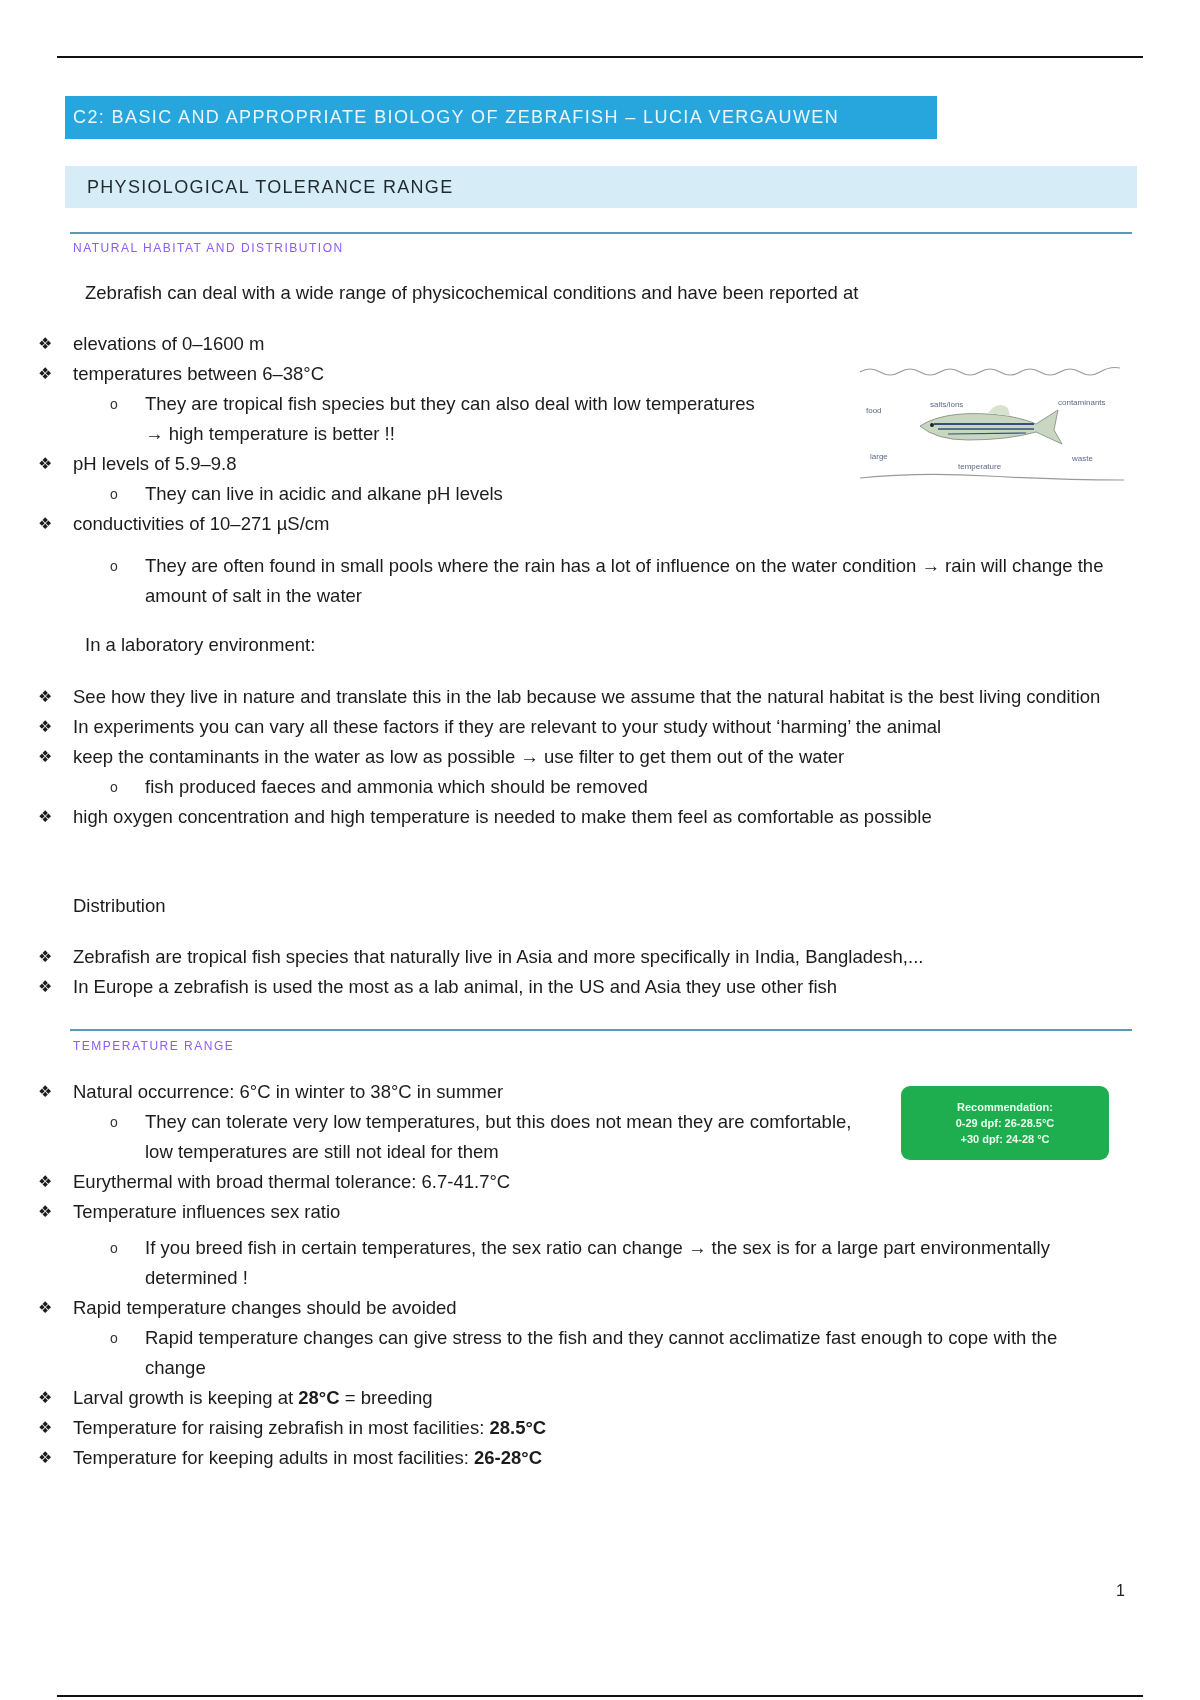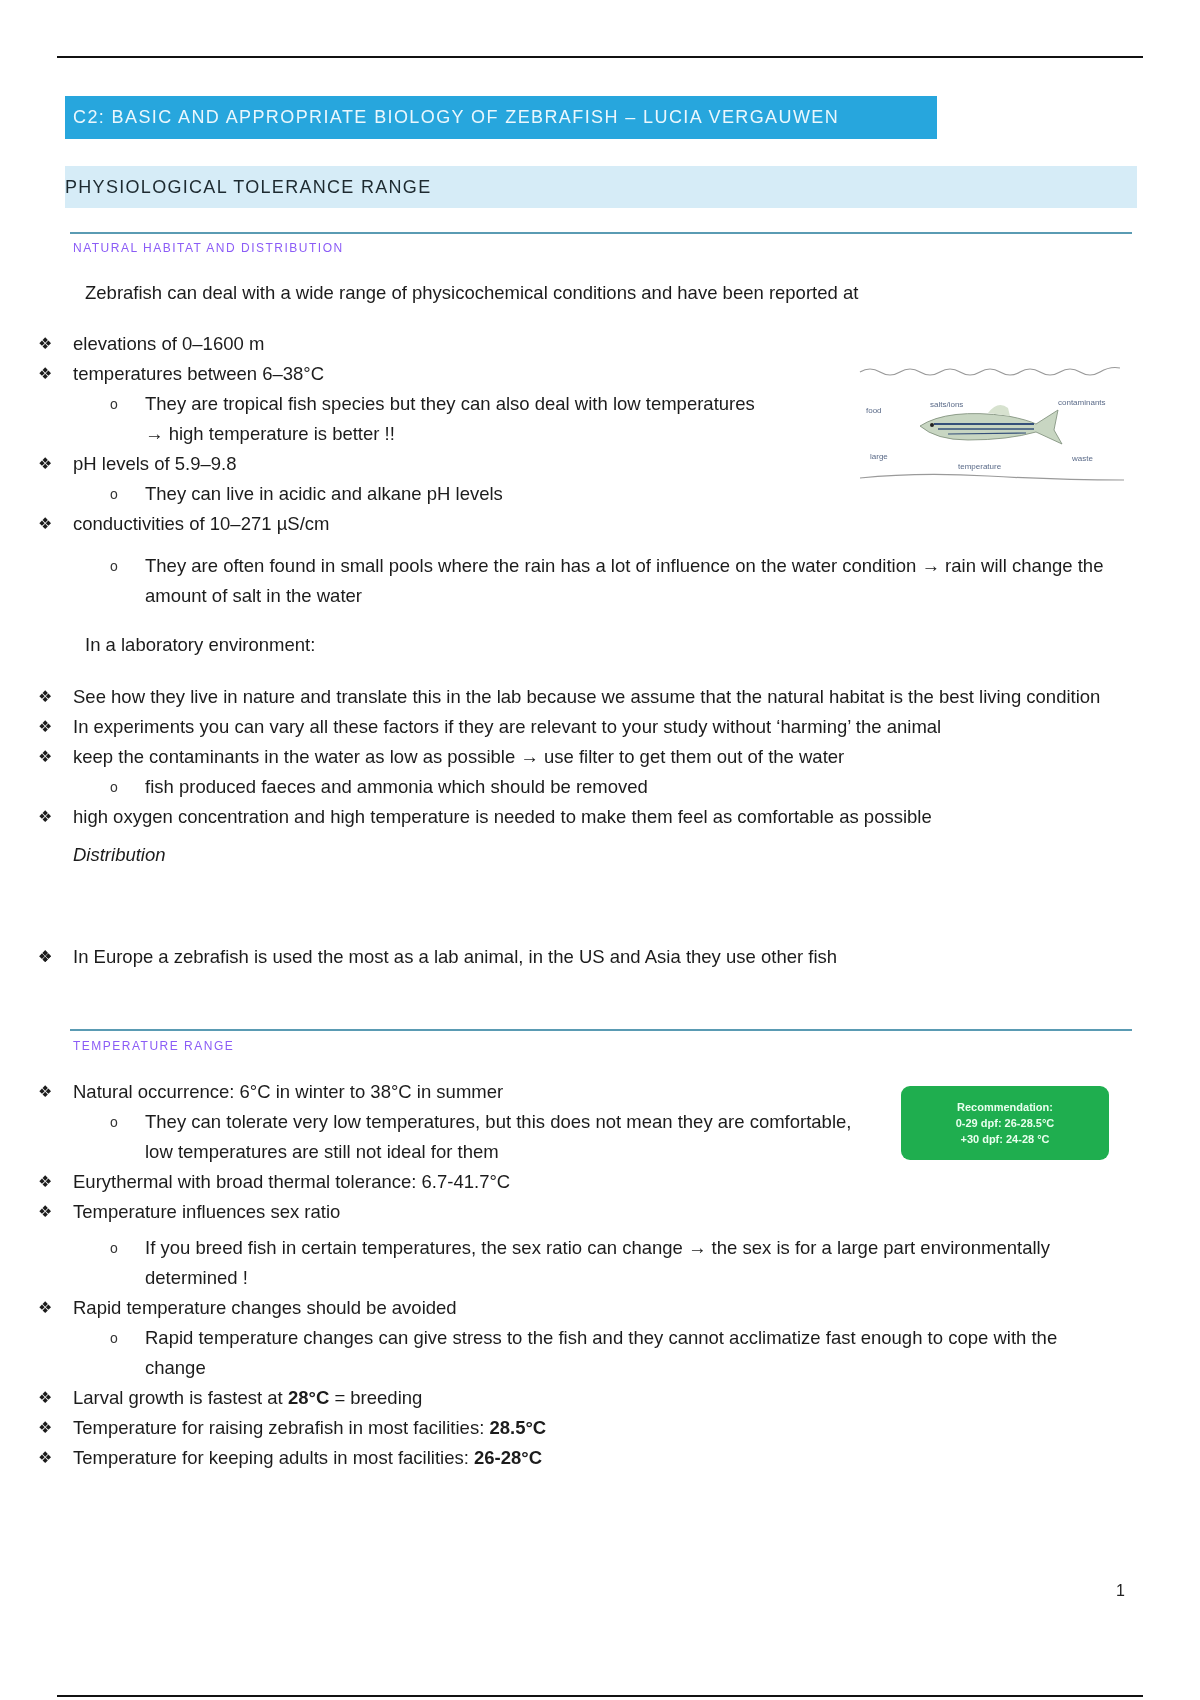--- a/index.html
+++ b/index.html
@@ -6,21 +6,21 @@
   body { width: 1200px; height: 1700px; position: relative; overflow: hidden;
          font-family: "Liberation Sans", sans-serif; color: #1a1a1a; }
   .rule-top { position: absolute; left: 57px; top: 56px; width: 1086px; height: 2px; background: #111; }
   .rule-bottom { position: absolute; left: 57px; top: 1695px; width: 1086px; height: 2px; background: #111; }
 
   .banner-main { position: absolute; left: 65px; top: 96px; width: 872px; height: 43px;
     background: #27a6dd; color: #eaf7fd; font-size: 18px; letter-spacing: 1.4px;
     display: flex; align-items: center; padding-left: 8px; box-sizing: border-box; }
   .banner-sub { position: absolute; left: 65px; top: 166px; width: 1072px; height: 42px;
     background: #d6ecf7; color: #1d2a30; font-size: 18px; letter-spacing: 1.3px;
-    display: flex; align-items: center; padding-left: 0; box-sizing: border-box; }
+    display: flex; align-items: center; padding-left: 22px; box-sizing: border-box; }
 
   .sec-rule { position: absolute; left: 70px; width: 1062px; height: 2px; background: #5a9bb3; }
   .sec-title { position: absolute; left: 73px; color: #8b5cf6; font-size: 12px; letter-spacing: 1.5px; }
 
   .para { position: absolute; left: 73px; font-size: 18.5px; color: #1c1c1c; }
 
   ul.lvl { list-style: none; margin: 0; padding: 0; position: absolute; font-size: 18.5px; color: #1c1c1c; }
   ul.lvl li { position: relative; line-height: 30px; }
   .b1 { padding-left: 73px; }
   .b1 > .mk { position: absolute; left: 38px; top: 0; font-size: 16px; }
@@ -87,41 +87,41 @@
 <div class="para" style="top:634px;margin-left:12px;">In a laboratory environment:</div>
 
 <ul class="lvl" style="left:0; top:682px; width:1125px;">
   <li class="b1"><span class="mk">❖</span><span>See how they live in nature and translate this in the lab because we assume that the natural habitat is the best living condition</span></li>
   <li class="b1" style="white-space:nowrap;"><span class="mk">❖</span><span>In experiments you can vary all these factors if they are relevant to your study without ‘harming’ the animal</span></li>
   <li class="b1"><span class="mk">❖</span><span>keep the contaminants in the water as low as possible → use filter to get them out of the water</span></li>
   <li class="b2"><span class="mk">o</span><span>fish produced faeces and ammonia which should be removed</span></li>
   <li class="b1" style="white-space:nowrap;"><span class="mk">❖</span><span>high oxygen concentration and high temperature is needed to make them feel as comfortable as possible</span></li>
 </ul>
 
-<div class="para" style="top:844px;font-style:italic;">Distribution</div>
+<div class="para" style="top:895px;">Distribution</div>
 
 <ul class="lvl" style="left:0; top:942px; width:1125px;">
-  <li class="b1" style="white-space:nowrap;"><span class="mk">❖</span></li>
+  <li class="b1" style="white-space:nowrap;"><span class="mk">❖</span><span>Zebrafish are tropical fish species that naturally live in Asia and more specifically in India, Bangladesh,...</span></li>
   <li class="b1"><span class="mk">❖</span><span>In Europe a zebrafish is used the most as a lab animal, in the US and Asia they use other fish</span></li>
 </ul>
 
 <div class="sec-rule" style="top:1029px;"></div>
 <div class="sec-title" style="top:1039px;">TEMPERATURE RANGE</div>
 
 <ul class="lvl" style="left:0; top:1077px; width:860px;">
   <li class="b1"><span class="mk">❖</span><span>Natural occurrence: 6°C in winter to 38°C in summer</span></li>
   <li class="b2" style="width:710px;"><span class="mk">o</span><span>They can tolerate very low temperatures, but this does not mean they are comfortable, low temperatures are still not ideal for them</span></li>
   <li class="b1"><span class="mk">❖</span><span>Eurythermal with broad thermal tolerance: 6.7-41.7°C</span></li>
   <li class="b1"><span class="mk">❖</span><span>Temperature influences sex ratio</span></li>
 </ul>
 <ul class="lvl" style="left:0; top:1233px; width:1125px;">
   <li class="b2" style="width:960px;"><span class="mk">o</span><span>If you breed fish in certain temperatures, the sex ratio can change → the sex is for a large part environmentally determined !</span></li>
   <li class="b1"><span class="mk">❖</span><span>Rapid temperature changes should be avoided</span></li>
   <li class="b2" style="width:960px;"><span class="mk">o</span><span>Rapid temperature changes can give stress to the fish and they cannot acclimatize fast enough to cope with the change</span></li>
-  <li class="b1"><span class="mk">❖</span><span>Larval growth is fastest at </span><b>28°C</b><span> = breeding</span></li>
+  <li class="b1"><span class="mk">❖</span><span>Larval growth is keeping at </span><b>28°C</b><span> = breeding</span></li>
   <li class="b1"><span class="mk">❖</span><span>Temperature for raising zebrafish in most facilities: </span><b>28.5°C</b></li>
   <li class="b1"><span class="mk">❖</span><span>Temperature for keeping adults in most facilities: </span><b>26-28°C</b></li>
 </ul>
 
 <div class="rec">
   <span>Recommendation:</span>
   <span>0-29 dpf: 26-28.5°C</span>
   <span>+30 dpf: 24-28 °C</span>
 </div>
 

